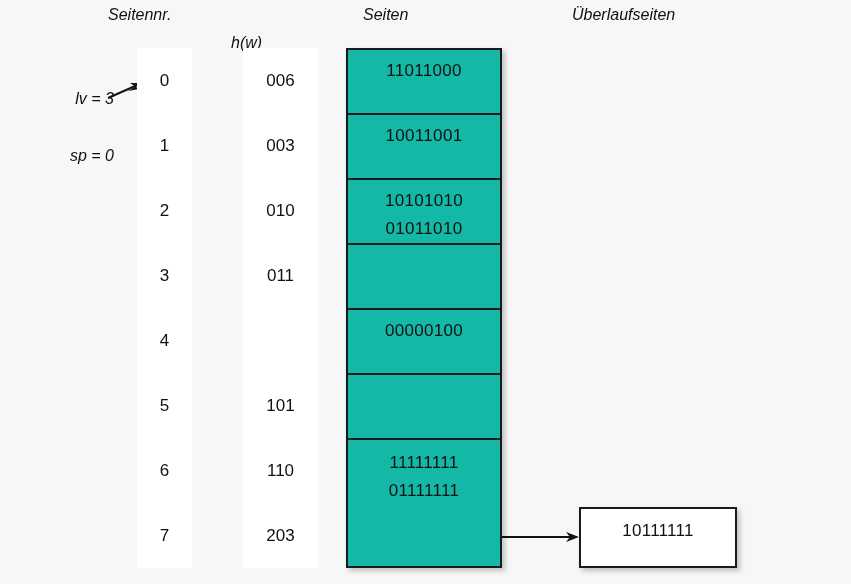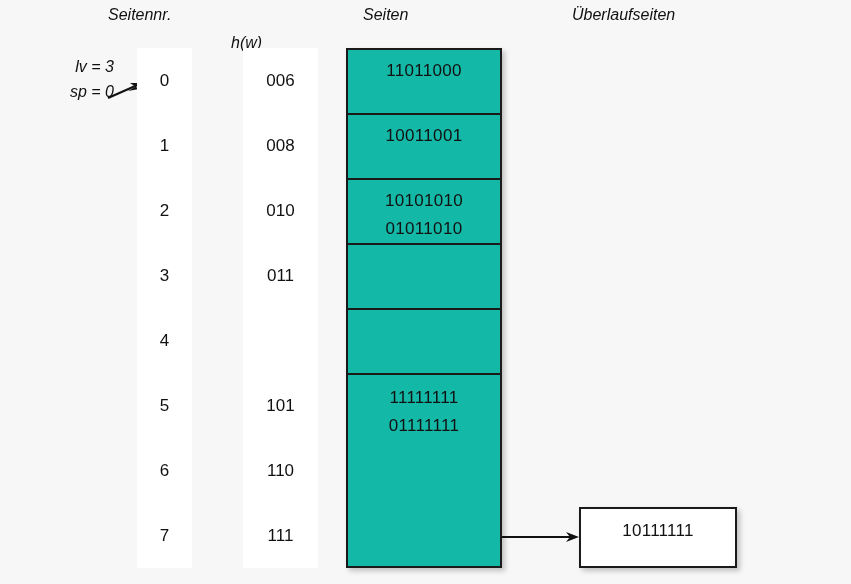--- a/index.html
+++ b/index.html
@@ -39,21 +39,21 @@
     position: absolute;
     left: 36px;
     top: 54px;
     width: 78px;
     text-align: right;
     font-style: italic;
     font-size: 16px;
     color: #111;
     line-height: 25px;
   }
-  #annotation .ann-line { display: block; white-space: nowrap; }
+  #annotation .ann-line { display: block; white-space: nowrap; margin-top: 32px; }
 
   #ann-arrow {
     position: absolute;
     left: 106px;
     top: 74px;
     width: 44px;
     height: 36px;
   }
 
   
@@ -159,40 +159,43 @@
       <div class="band-cell" style="top: 65px;">1</div>
       <div class="band-cell" style="top: 130px;">2</div>
       <div class="band-cell" style="top: 195px;">3</div>
       <div class="band-cell" style="top: 260px;">4</div>
       <div class="band-cell" style="top: 325px;">5</div>
       <div class="band-cell" style="top: 390px;">6</div>
       <div class="band-cell" style="top: 455px;">7</div>
     </div>
   <div class="col-band" id="band-hw">
       <div class="band-cell" style="top: 0px;">006</div>
-      <div class="band-cell" style="top: 65px;">008</div>
+      <div class="band-cell" style="top: 65px;">003</div>
       <div class="band-cell" style="top: 130px;">010</div>
       <div class="band-cell" style="top: 195px;">011</div>
       <div class="band-cell" style="top: 325px; text-align: center;">101</div>
       <div class="band-cell" style="top: 390px;">110</div>
-      <div class="band-cell" style="top: 455px;">111</div>
+      <div class="band-cell" style="top: 455px;">203</div>
     </div>
 
   <div id="seiten-table">
       <div class="seiten-row">
         <div class="entry">11011000</div>
       </div>
       <div class="seiten-row">
         <div class="entry">10011001</div>
       </div>
       <div class="seiten-row">
         <div class="entry">10101010</div>
         <div class="entry">01011010</div>
       </div>
       <div class="seiten-row"></div>
+      <div class="seiten-row">
+        <div class="entry">00000100</div>
+      </div>
       <div class="seiten-row"></div>
       <div class="seiten-row">
         <div class="entry">11111111</div>
         <div class="entry">01111111</div>
       </div>
     </div>
 
   <svg id="overflow-arrow" viewBox="0 0 84 30">
     <line x1="2" y1="15" x2="76" y2="15" stroke="#111" stroke-width="2"></line>
     <path d="M 79 15 L 66 10 L 70 15 L 66 20 Z" fill="#111"></path>

